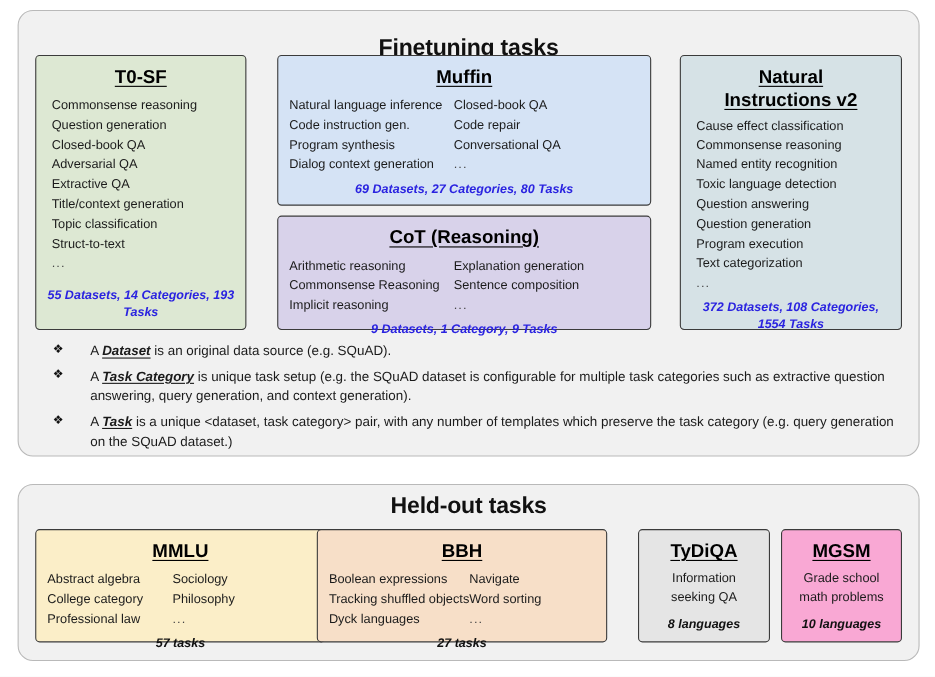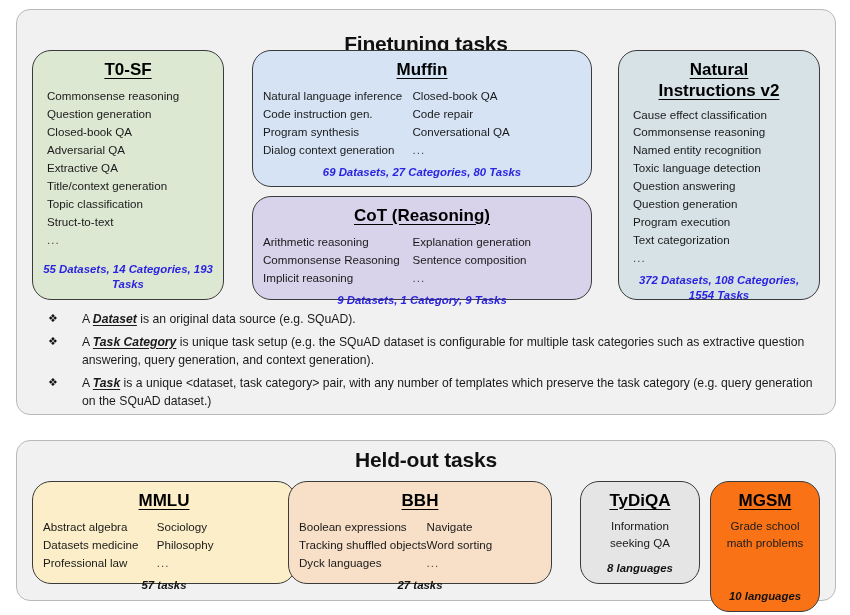--- a/index.html
+++ b/index.html
@@ -28,21 +28,21 @@
     color: #111111;
     letter-spacing: -0.2px;
     padding-top: 22px;
   }
   #panel-heldout .panel-title { padding-top: 7px; }
 
   
   .card {
     position: absolute;
     border: 1.6px solid #3b3b3b;
-    border-radius: 19px;
+    border-radius: 4px;
     padding: 8px 10px 7px 10px;
     display: flex;
     flex-direction: column;
   }
   .card-title {
     text-align: center;
     font-size: 17px;
     font-weight: bold;
     color: #000;
     text-decoration: underline;
@@ -74,21 +74,21 @@
 
   
   #card-t0sf     { left: 32px;  top: 50px;  width: 192px; height: 250px; background: #dde8d3; }
   #card-muffin   { left: 252px; top: 50px;  width: 340px; height: 137px; background: #d5e3f5; }
   #card-cot      { left: 252px; top: 196px; width: 340px; height: 104px; background: #d8d2ea; }
   #card-ni       { left: 618px; top: 50px;  width: 202px; height: 250px; background: #d6e2e6; }
 
   #card-mmlu     { left: 32px;  top: 481px; width: 264px; height: 103px; background: #fbeec8; }
   #card-bbh      { left: 288px; top: 481px; width: 264px; height: 103px; background: #f7dfc8; }
   #card-tydiqa   { left: 580px; top: 481px; width: 120px; height: 103px; background: #e5e5e5; }
-  #card-mgsm     { left: 710px; top: 481px; width: 110px; height: 131px; background: #f97316; }
+  #card-mgsm     { left: 710px; top: 481px; width: 110px; height: 103px; background: #f9a8d4; }
 
   #card-tydiqa .items, #card-mgsm .items { text-align: center; font-size: 11.6px; line-height: 1.45; }
 
   
   #definitions {
     position: absolute;
     left: 48px; top: 310px; width: 780px;
     font-size: 12.2px;
     color: #1a1a1a;
     line-height: 1.52;
@@ -200,21 +200,21 @@
 
   <section class="panel" id="panel-heldout">
     <div class="panel-title">Held-out tasks</div>
   </section>
 
   <div class="card" id="card-mmlu">
     <div class="card-title">MMLU</div>
     <div class="items two-col">
       <div class="col">
         <div class="item">Abstract algebra</div>
-        <div class="item">Datasets medicine</div>
+        <div class="item">College category</div>
         <div class="item">Professional law</div>
       </div>
       <div class="col">
         <div class="item">Sociology</div>
         <div class="item">Philosophy</div>
         <div class="item ellipsis">...</div>
       </div>
     </div>
     <div class="stats dark">57 tasks</div>
   </div>

